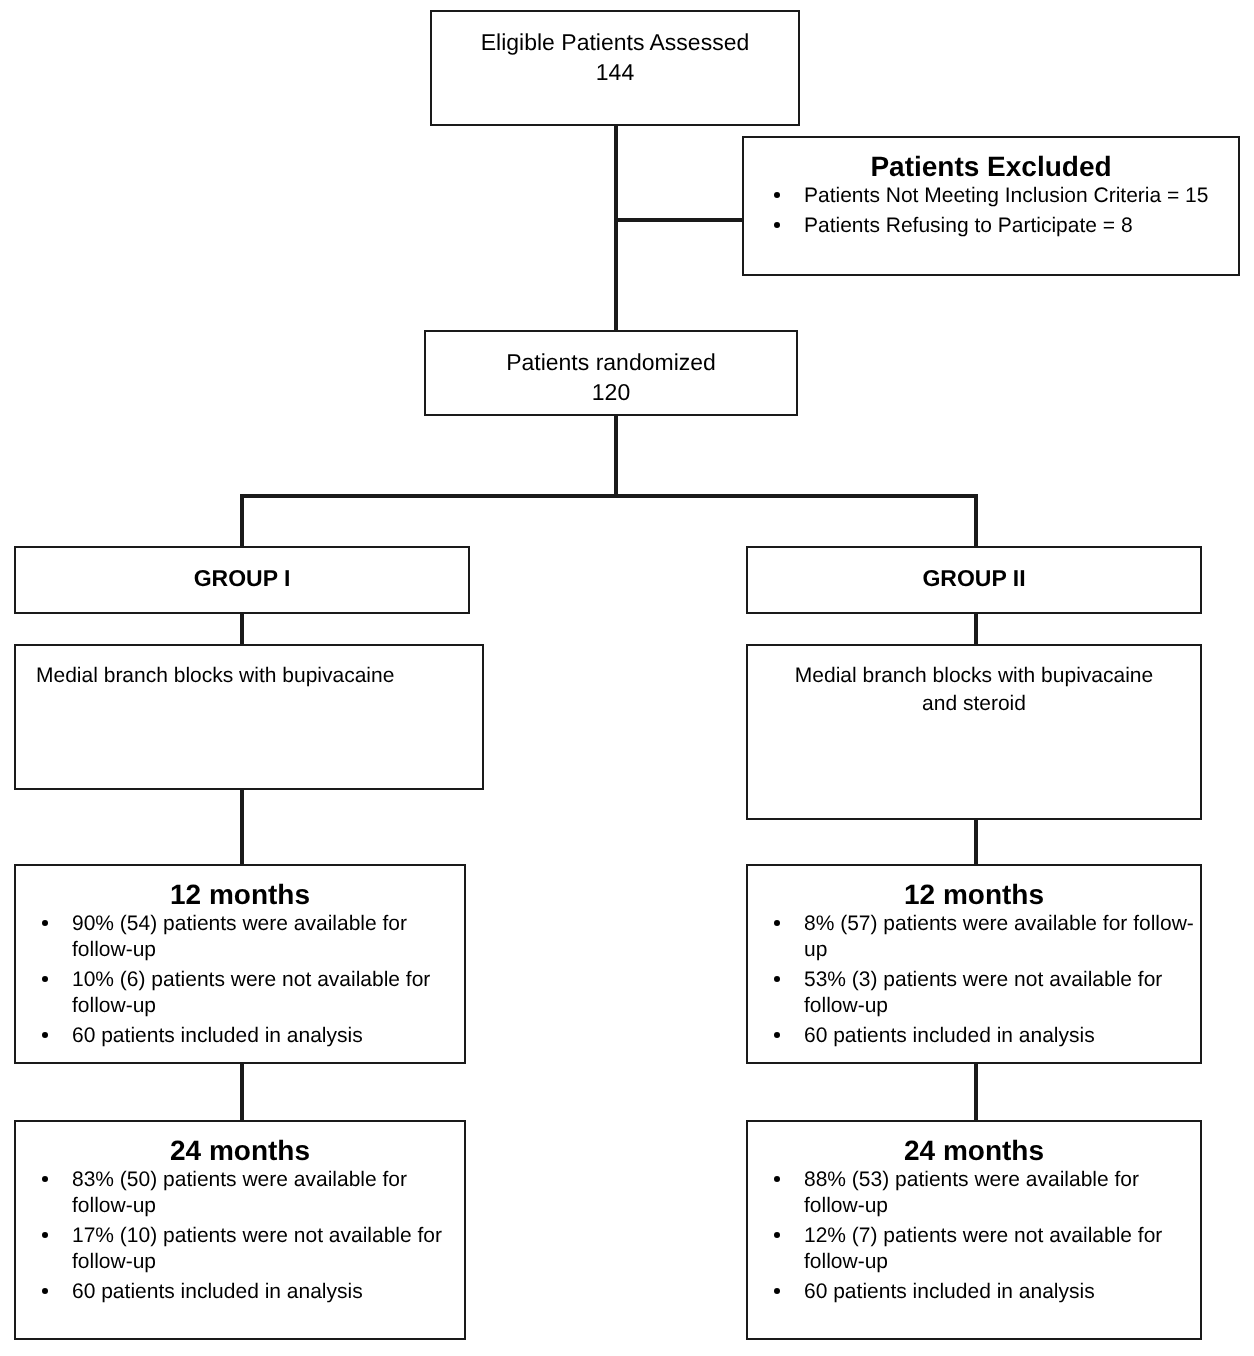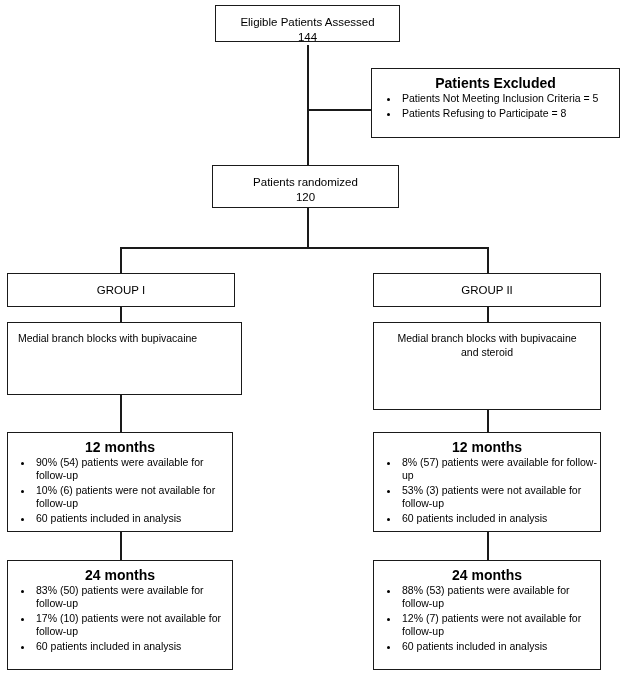--- a/index.html
+++ b/index.html
@@ -31,21 +31,21 @@
 
   .ctr {
     text-align: center;
     font-size: 11.5px;
     line-height: 15px;
   }
   .ctr-pad { padding-top: 9px; }
 
   .hdr {
     text-align: right;
-    font-weight: normal;
+    font-weight: bold;
     font-size: 11.5px;
     line-height: 15px;
   }
   .hdr-box { display: flex; align-items: center; justify-content: center; }
 
   .lefttext {
     font-size: 10.5px;
     line-height: 14px;
     padding: 8px 10px 0 10px;
   }
@@ -96,29 +96,29 @@
   <div class="line v" style="left:487px; top:247px; height:26px;"></div>
 
   <div class="line v" style="left:120px; top:307px; height:15px;"></div>
   <div class="line v" style="left:120px; top:395px; height:37px;"></div>
   <div class="line v" style="left:120px; top:532px; height:28px;"></div>
 
   <div class="line v" style="left:487px; top:307px; height:15px;"></div>
   <div class="line v" style="left:487px; top:395px; height:37px;"></div>
   <div class="line v" style="left:487px; top:532px; height:28px;"></div>
 
-  <div class="box" style="left:215px; top:5px; width:185px; height:37px;">
+  <div class="box" style="left:215px; top:5px; width:185px; height:58px;">
     <div class="ctr ctr-pad">Eligible Patients Assessed</div>
     <div class="ctr">144</div>
   </div>
 
   <div class="box" style="left:371px; top:68px; width:249px; height:70px;">
     <div class="title-bold">Patients Excluded</div>
     <ul class="excl">
-      <li>Patients Not Meeting Inclusion Criteria = 5</li>
+      <li>Patients Not Meeting Inclusion Criteria = 15</li>
       <li>Patients Refusing to Participate = 8</li>
     </ul>
   </div>
 
   <div class="box" style="left:212px; top:165px; width:187px; height:43px;">
     <div class="ctr ctr-pad">Patients randomized</div>
     <div class="ctr">120</div>
   </div>
 
   <div class="box hdr-box" style="left:7px; top:273px; width:228px; height:34px;">

